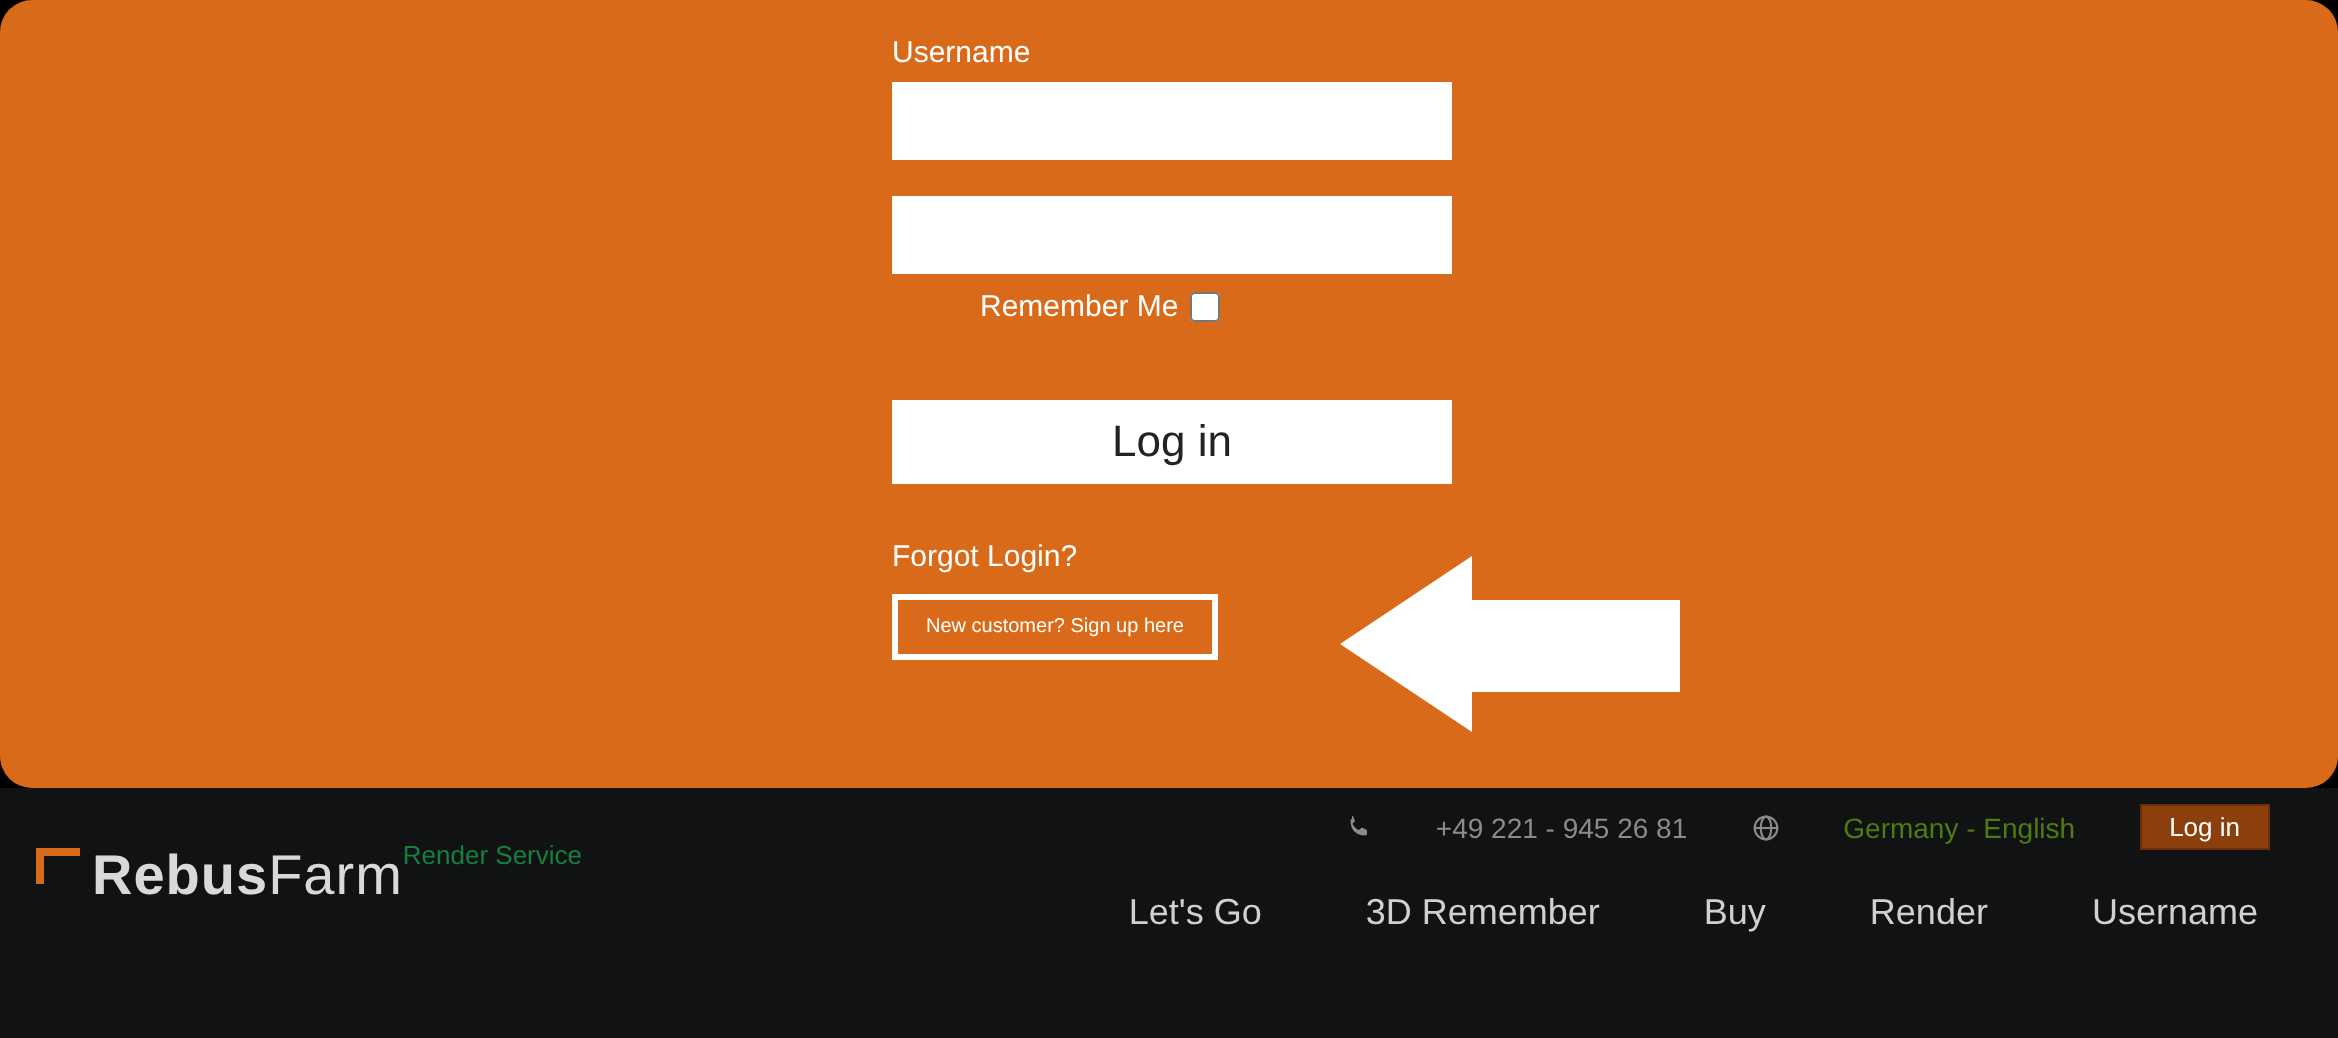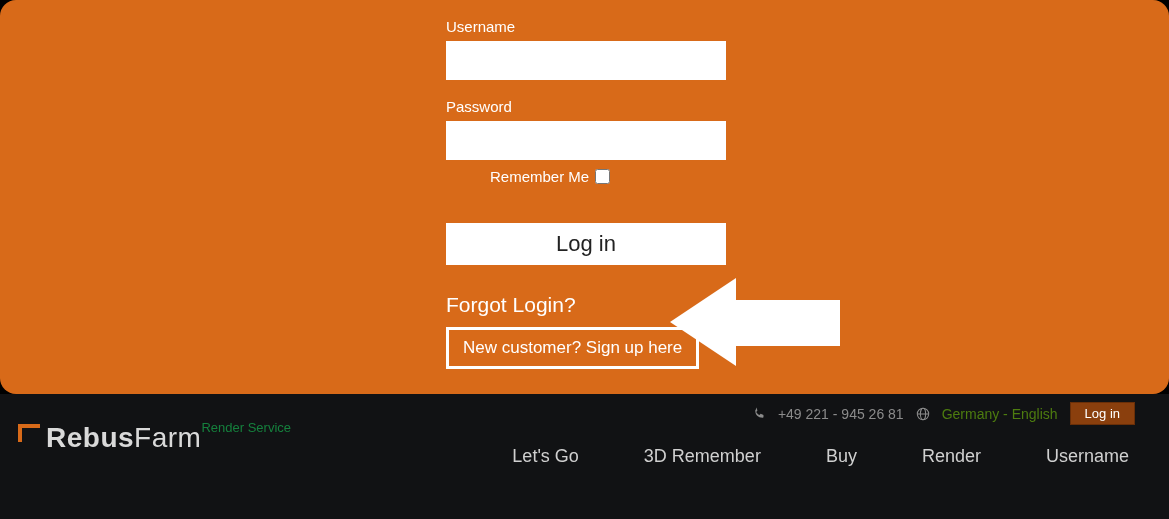--- a/index.html
+++ b/index.html
@@ -7,62 +7,61 @@
 
   
   .login-panel { position: relative; width: 100%; height: 394px; background: #d86a19; color: #fff; border-radius: 16px; }
   .login-form  { position: absolute; left: 446px; top: 18px; width: 280px; }
   .fld-label   { font-size: 15px; margin-bottom: 6px; display: block; }
   .text-input  { width: 100%; height: 39px; background: #fff; border: none; padding: 6px 8px; font-size: 15px; }
   .fld-group   { margin-bottom: 18px; }
   .remember    { display: flex; align-items: center; font-size: 15px; margin-bottom: 38px; margin-left: 44px; }
   .remember input { width: 15px; height: 15px; margin-left: 6px; background: #fff; }
   .login-btn   { width: 100%; height: 42px; background: #fff; color: #222; border: none; font-size: 22px; cursor: pointer; }
-  .forgot      { display: block; margin-top: 28px; font-size: 21px; color: #fff; text-decoration: none; }
-  .signup-btn  { display: inline-block; margin-top: 10px; padding: 8px 14px; border: 3px solid #fff; color: #fff; text-decoration: none; font-size: 17px; background: transparent; cursor: pointer; }
+  .forgot      { display: block; margin-top: 28px; font-size: 15px; color: #fff; text-decoration: none; }
+  .signup-btn  { display: inline-block; margin-top: 10px; padding: 8px 14px; border: 3px solid #fff; color: #fff; text-decoration: none; font-size: 10px; background: transparent; cursor: pointer; }
 
   
   .arrow { position: absolute; left: 670px; top: 278px; width: 170px; height: 88px; }
   .arrow .shaft { position: absolute; left: 64px; top: 22px; width: 106px; height: 46px; background: #fff; }
   .arrow .head  { position: absolute; left: 0; top: 0; width: 0; height: 0;
                   border-top: 44px solid transparent; border-bottom: 44px solid transparent;
                   border-right: 66px solid #fff; }
 
   
   .footer { position: relative; width: 100%; height: 125px; background: #111214; color: #a9a9a9; overflow: hidden; }
-  .topbar { position: absolute; top: 8px; right: 34px; display: flex; align-items: center; gap: 12px; font-size: 14px; color: #8b8b8b; }
+  .topbar { position: absolute; top: 8px; right: 34px; display: flex; align-items: center; gap: 32px; font-size: 14px; color: #8b8b8b; }
   .phone-ico { width: 13px; height: 13px; }
   .phone-ico svg { width: 13px; height: 13px; fill: #8b8b8b; }
   .globe-ico { width: 14px; height: 14px; }
   .globe-ico svg { width: 14px; height: 14px; fill: #8b8b8b; stroke: #8b8b8b; }
   .login-small { background: #8a3f0d; color: #fff; border: 1px solid #6a2f08; padding: 3px 14px; font-size: 13px; cursor: pointer; }
 
   .logo { position: absolute; left: 18px; top: 28px; display: flex; flex-direction: row; }
   .logo-mark { width: 28px; height: 22px; margin-bottom: -2px; }
   .logo-mark svg { width: 28px; height: 22px; }
   .logo-text { font-size: 28px; color: #d9d9d9; font-weight: 400; letter-spacing: 0.5px; }
   .logo-text .bold { font-weight: 700; }
   .logo-sub  { font-size: 13px; color: #15803d; margin-top: -2px; }
 
-  .main-nav { position: absolute; right: 40px; top: 52px; display: flex; gap: 65px; }
+  .main-nav { position: absolute; right: 40px; top: 52px; display: flex; gap: 52px; }
   .main-nav a { color: #d0d0d0; text-decoration: none; font-size: 18px; }
 </style>
 </head>
 <body>
 
 <div class="login-panel">
   <form class="login-form">
 
     <div class="fld-group">
       <label class="fld-label">Username</label>
       <input class="text-input" type="text" style="">
     </div>
 
     <div class="fld-group" style="margin-bottom:8px">
-      <label class="fld-label">Password</label>
       <input class="text-input" type="password" style="">
     </div>
 
     <div class="remember">
       <span>Remember Me</span>
       <input type="checkbox" style="">
     </div>
 
     <button type="button" class="login-btn">Log in</button>
 

